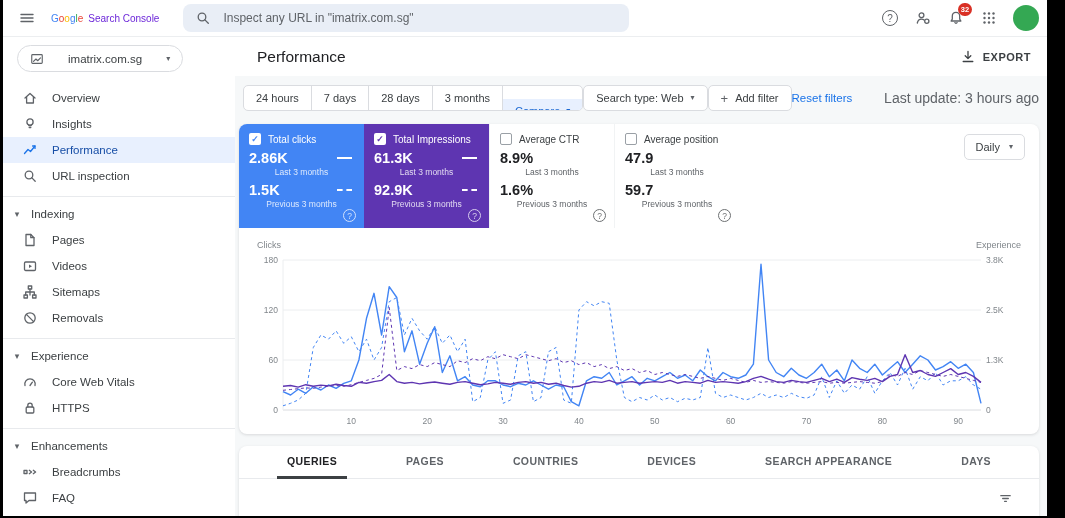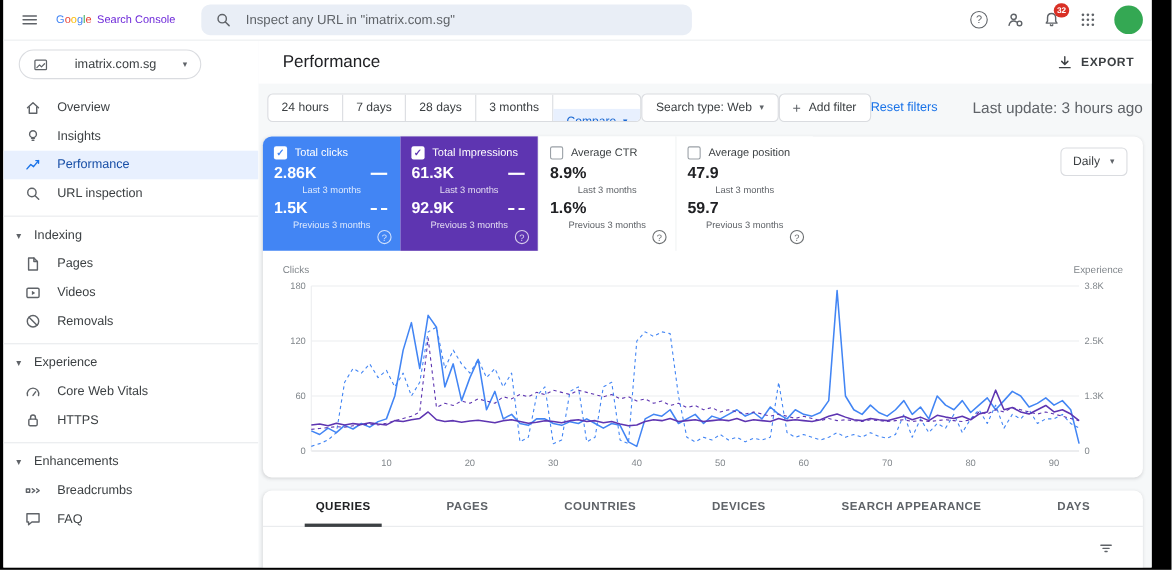--- a/index.html
+++ b/index.html
@@ -226,20 +226,31 @@
             <span>Pages</span>
           </div>
           <div class="nav-item ">
             <span class="icn">
               <svg viewBox="0 0 16 16">
                 <rect x="2.5" y="4" width="11" height="8.5" rx="1.2"></rect>
                 <path d="M7 6.4l3 1.85L7 10.1z" fill="currentColor" stroke="none"></path>
               </svg>
             </span>
             <span>Videos</span>
+          </div>
+          <div class="nav-item ">
+            <span class="icn">
+              <svg viewBox="0 0 16 16">
+                <rect x="6.3" y="2" width="3.4" height="3"></rect>
+                <rect x="2" y="11" width="3.4" height="3"></rect>
+                <rect x="10.6" y="11" width="3.4" height="3"></rect>
+                <path d="M8 5v3M3.7 11V8h8.6v3M8 8v3"></path>
+              </svg>
+            </span>
+            <span>Sitemaps</span>
           </div>
           <div class="nav-item ">
             <span class="icn">
               <svg viewBox="0 0 16 16">
                 <circle cx="8" cy="8" r="5.2"></circle>
                 <path d="M4.4 4.4l7.2 7.2"></path>
               </svg>
             </span>
             <span>Removals</span>
           </div>

